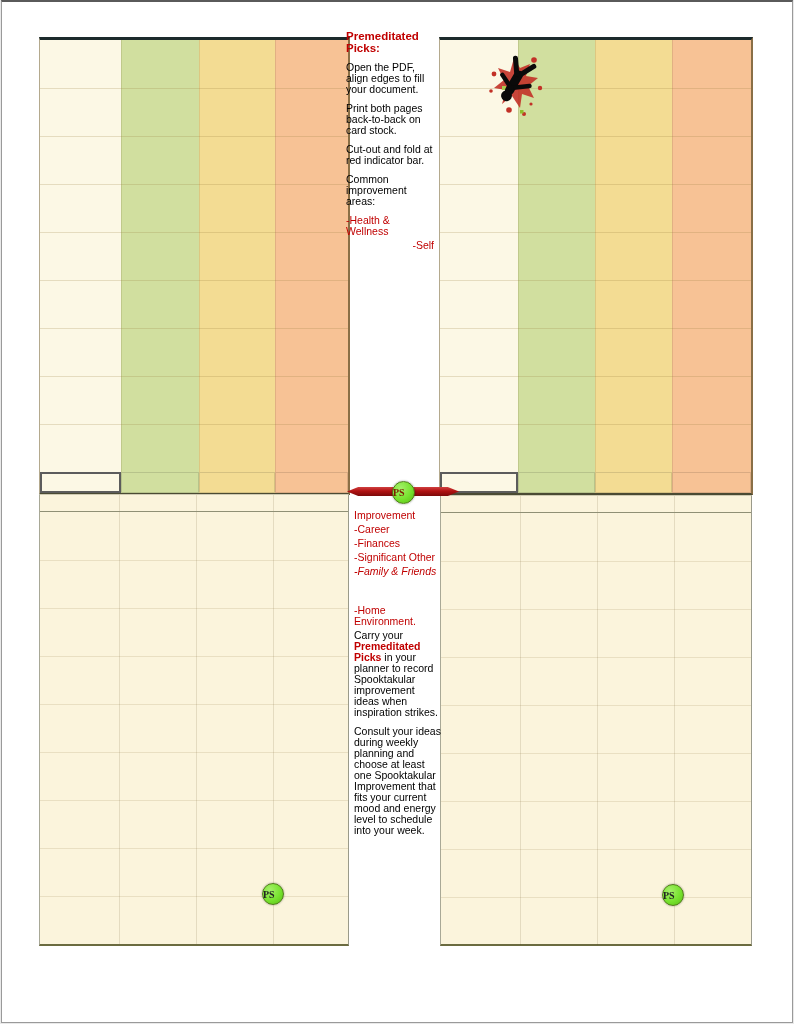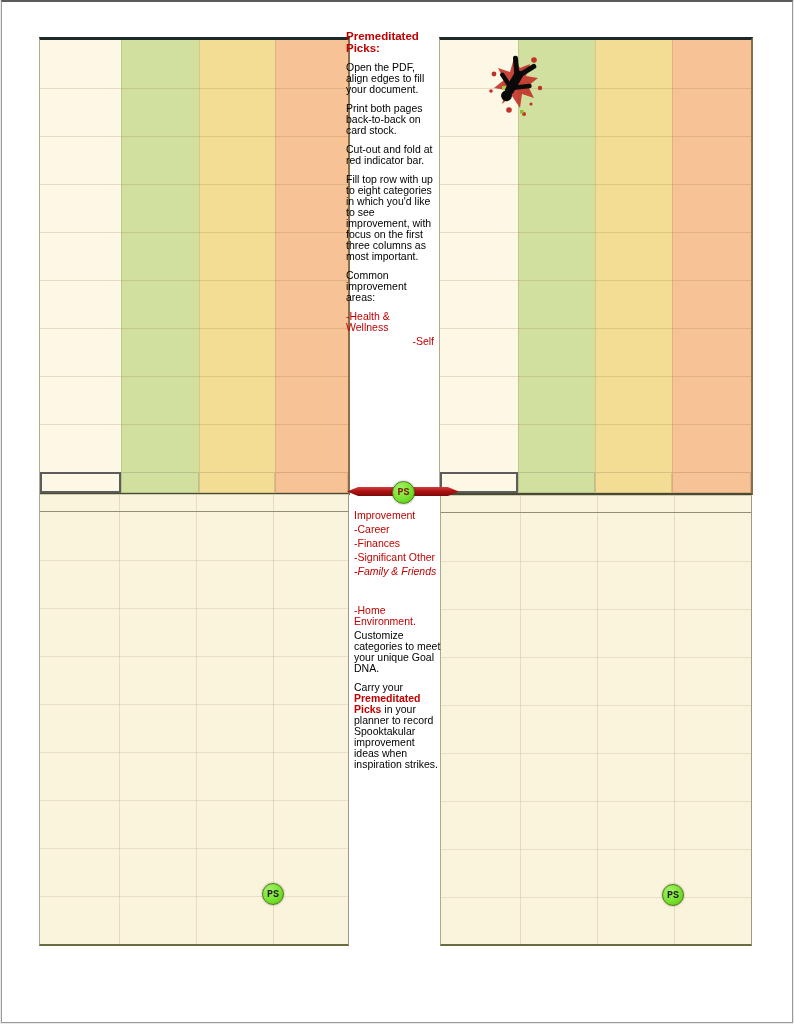--- a/index.html
+++ b/index.html
@@ -29,22 +29,22 @@
   .instr p.heading{font-weight:bold;font-size:11.5px;line-height:12px;}
   .redbold{font-weight:bold;}
   
   .fold-bar{position:absolute;height:9px;
     background:linear-gradient(#d04040 0%,#b11212 45%,#7c0909 100%);
     clip-path:polygon(0 50%,10% 0,90% 0,100% 50%,90% 100%,10% 100%);
     filter:drop-shadow(0 1px 1px rgba(0,0,0,0.45));}
   .ps-badge{position:absolute;border-radius:50%;
     background:radial-gradient(circle at 35% 30%,#a5f06a,#77e22e 55%,#57bd14 100%);
     border:1px solid #4f7a1a;box-shadow:0 0 2px rgba(0,0,0,0.4);
-    display:flex;align-items:center;justify-content:center;
-    font-family:Liberation Mono, monospace;font-weight:bold;}
+    display:flex;align-items:center;justify-content:flex-start;
+    font-family:Liberation Serif, serif;font-weight:bold;}
   .ps-small{width:20px;height:20px;font-size:10px;color:#222;}
   .ps-mid{width:21px;height:21px;font-size:10px;color:#7b1d00;}
   .splat{position:absolute;}
 </style>
 </head>
 <body>
 
 <div class="page">
 
   <div class="grid grid-top" id="grid-tl" style="left:37px;top:35px;width:308px;height:453px;">
@@ -133,34 +133,33 @@
         <div class="grow-line-light" style="top: 336px;"></div>
         <div class="grow-line-light" style="top: 384px;"></div>
       </div>
     </div>
 
   <div class="instr" id="instr-top" style="left:344px;top:28px;">
       <p class="heading" style="color: rgb(192, 0, 0);">Premeditated Picks:</p>
       <p>Open the PDF, align edges to fill your document.</p>
       <p>Print both pages back-to-back on card stock.</p>
       <p>Cut-out and fold at red indicator bar.</p>
-      <p>Fill top row with up to eight categories in which you'd like to see improvement, with focus on the first three columns as most important.</p>
       <p>Common improvement areas:</p>
       <p class="red" style="color: rgb(192, 0, 0); font-weight: normal;">-Health &amp; Wellness</p>
       <p class="red" style="color: rgb(192, 0, 0); font-weight: normal; text-align: right;">-Self</p>
     </div>
   <div class="instr" id="instr-bottom" style="left:352px;top:508px;">
       <p class="red" style="color: rgb(192, 0, 0); font-weight: normal;">Improvement</p>
       <p class="red" style="color: rgb(192, 0, 0); font-weight: normal;">-Career</p>
       <p class="red" style="color: rgb(192, 0, 0); font-weight: normal;">-Finances</p>
       <p class="red" style="color: rgb(192, 0, 0); font-weight: normal;">-Significant Other</p>
       <p class="red" style="color: rgb(192, 0, 0); font-weight: normal; font-style: italic;">-Family &amp; Friends</p>
       <p class="red" style="color: rgb(192, 0, 0); font-weight: normal; margin-top: 28px;">-Home Environment.</p>
-      <p>Customize categories to meet your unique Goal DNA.</p>
       <p><span>Carry your </span><span class="redbold" style="color: rgb(192, 0, 0);">Premeditated Picks</span><span> in your planner to record Spooktakular improvement ideas when inspiration strikes.</span></p>
+      <p>Consult your ideas during weekly planning and choose at least one Spooktakular Improvement that fits your current mood and energy level to schedule into your week.</p>
     </div>
 
   <div class="fold-bar" style="left:345px;top:485px;width:112px;"></div>
   <div class="ps-badge ps-mid" style="left:390px;top:479px;">
       <span>PS</span>
     </div>
 
   <div class="ps-badge ps-small" style="left:260px;top:881px;">
       <span>PS</span>
     </div>

